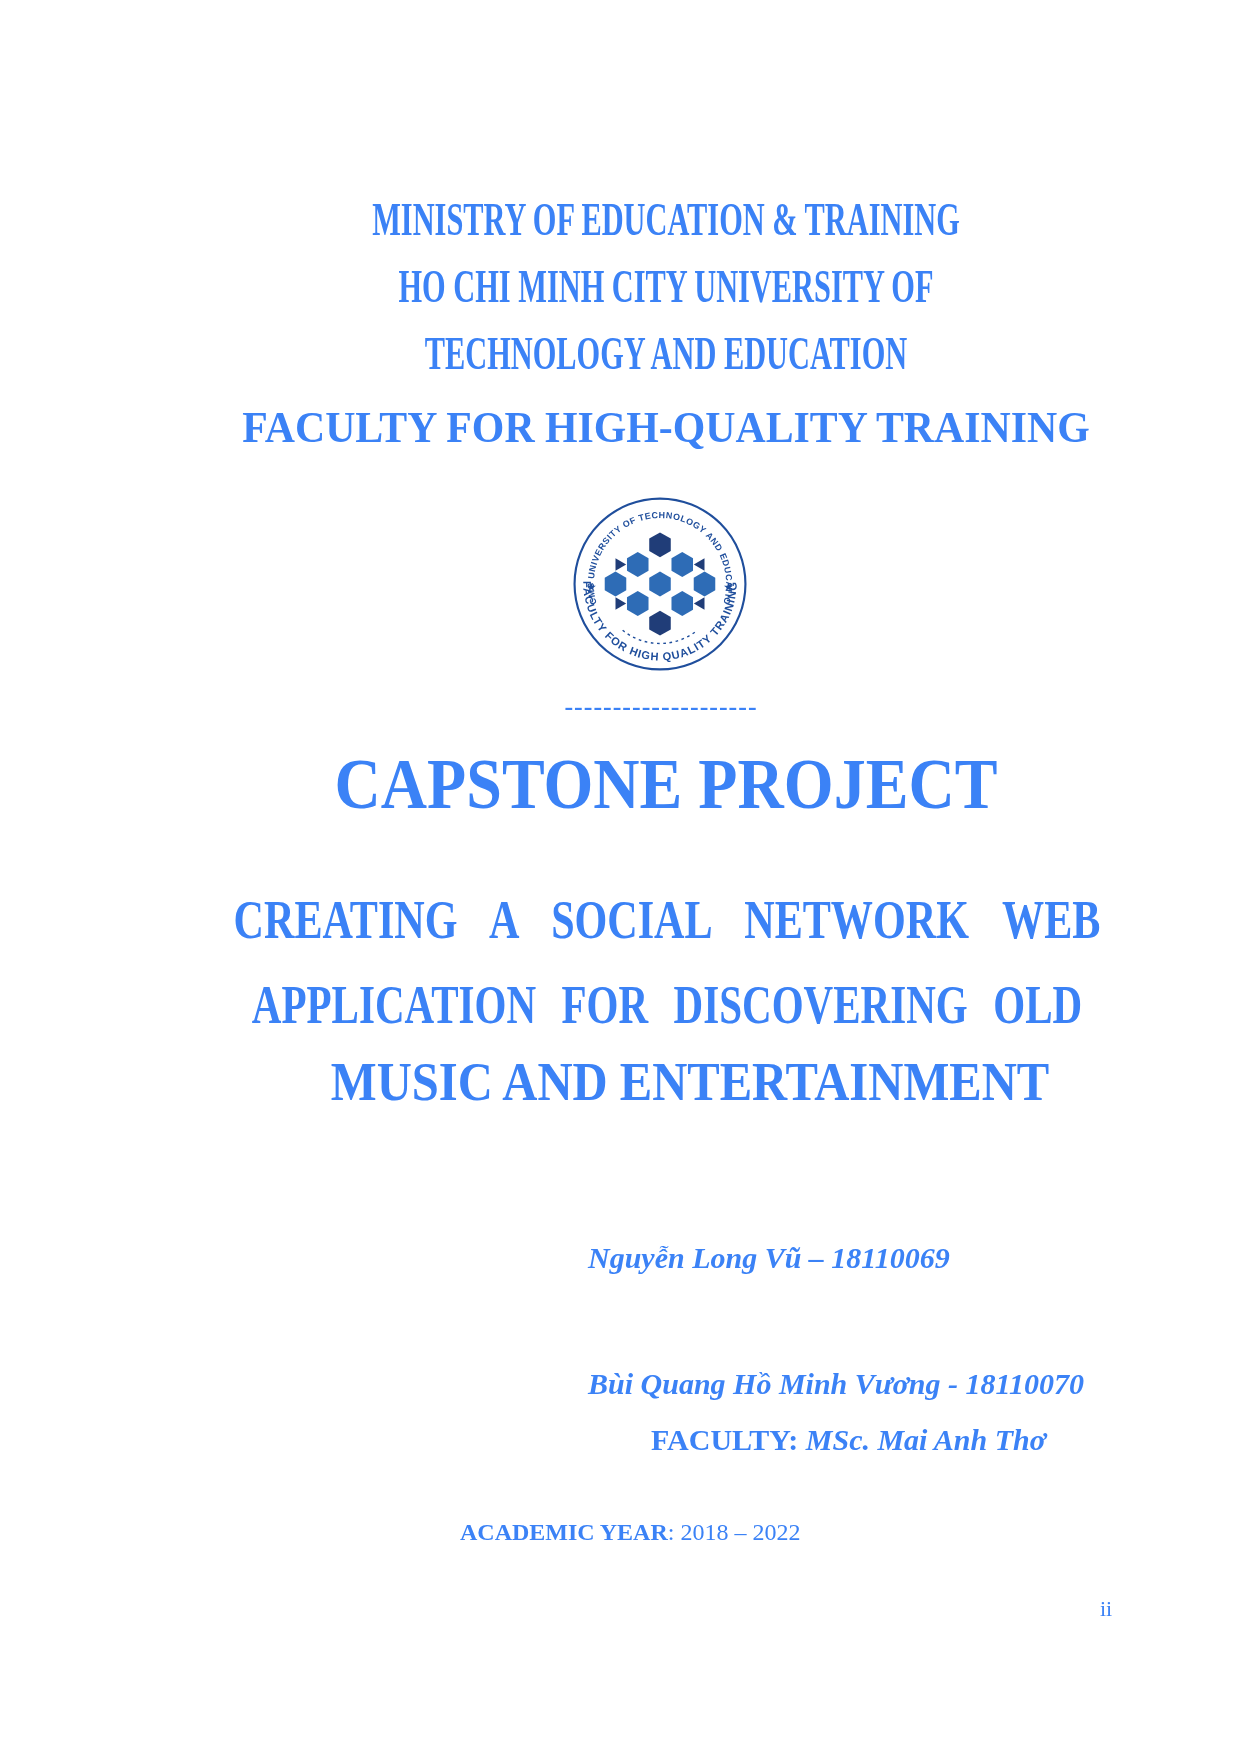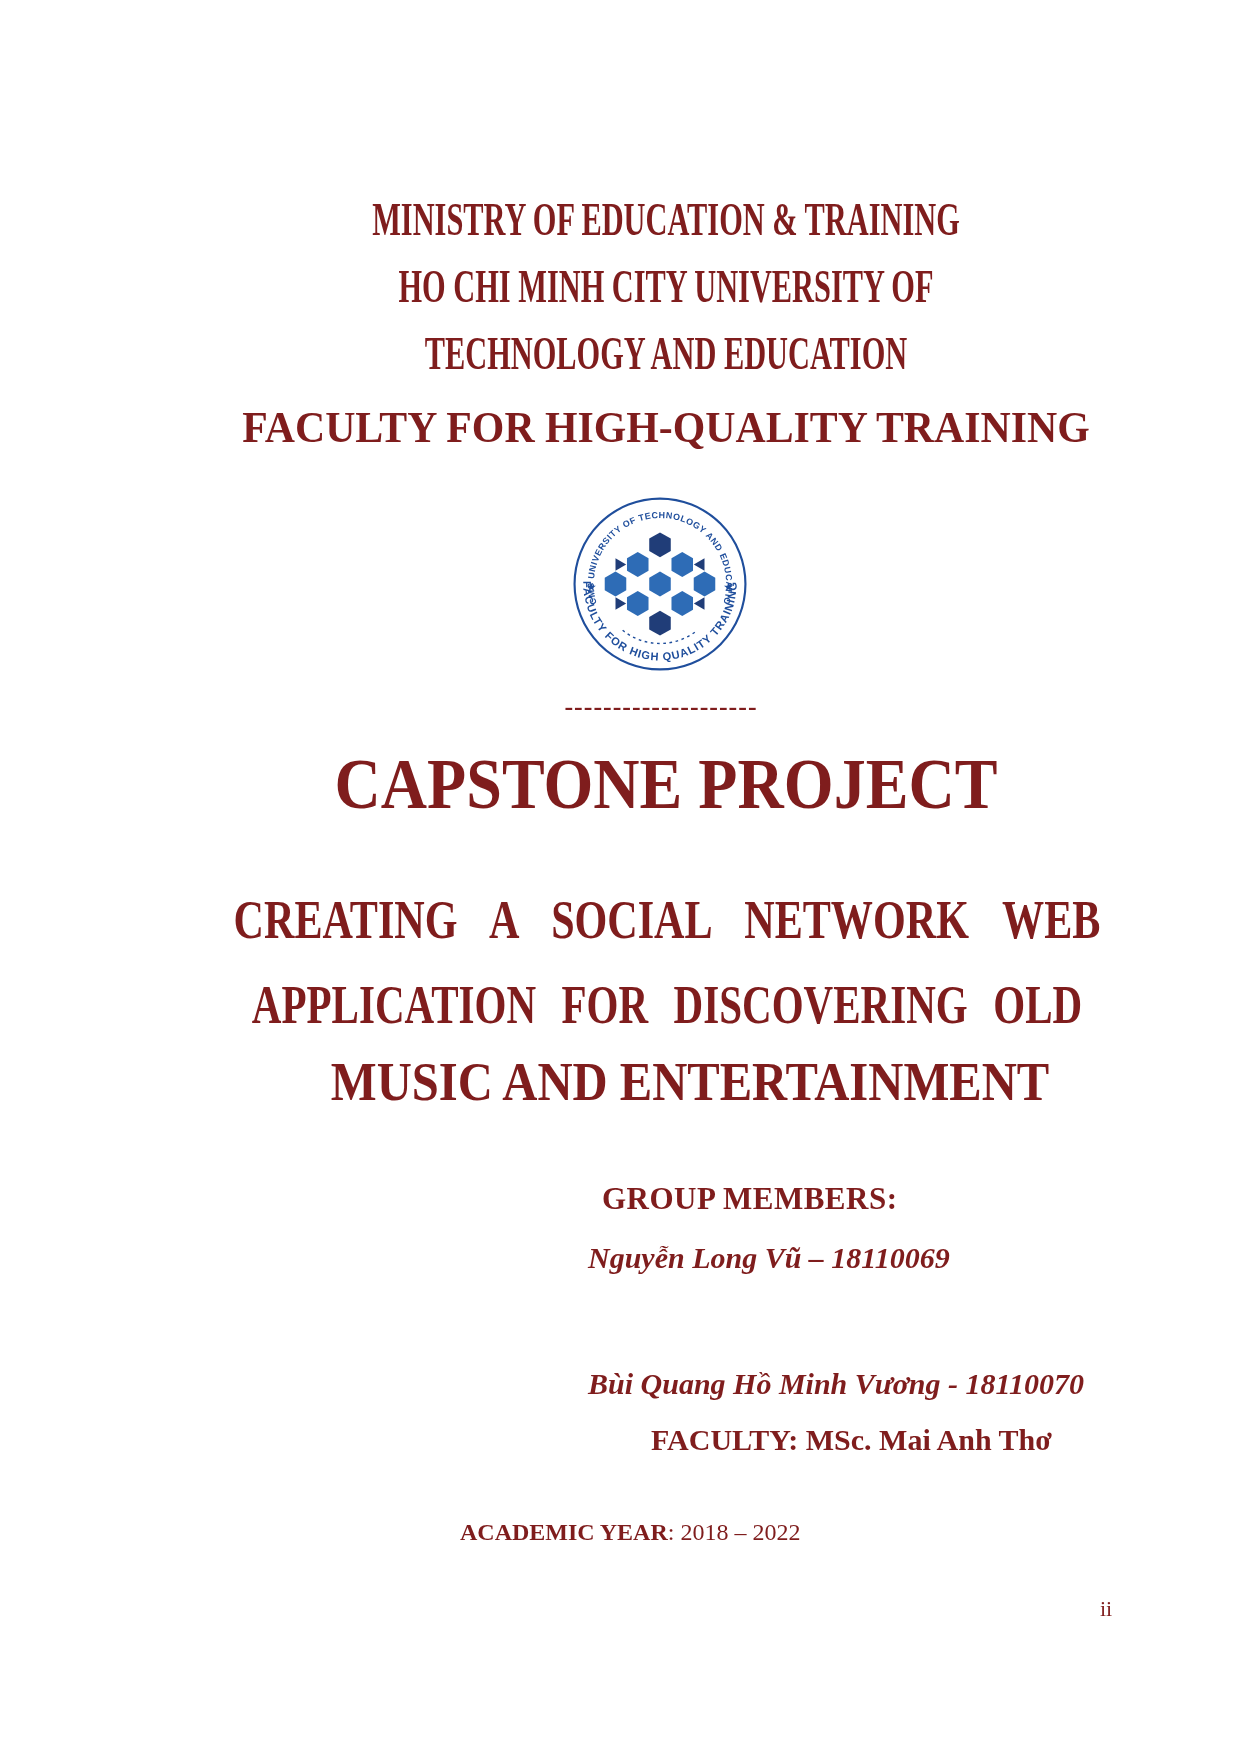--- a/index.html
+++ b/index.html
@@ -3,21 +3,21 @@
 <meta charset="utf-8">
 <style>
   html,body{margin:0;padding:0;background:#888;}
   .page{
     position:relative;
     width:1241px;height:1753px;
     margin:0 auto;
     background:#ffffff;
     overflow:hidden;
     font-family:"Liberation Serif","DejaVu Serif",serif;
-    color:#7f1d1d;
+    color:#3b82f6;
   }
   
   .cline{
     position:absolute;
     white-space:nowrap;
     line-height:1;
     transform:translateX(-50%) scaleX(var(--sx,1));
     transform-origin:center;
   }
   
@@ -45,21 +45,21 @@
   .sub2{top:978px;--sx:0.76;word-spacing:20px;}
   .sub3{top:1055px;--sx:0.90;left:690px;}
 
   .gm-label{left:602px;top:1183px;font-size:31px;font-weight:bold;letter-spacing:0.5px;}
   .member{left:588px;font-size:30px;font-weight:bold;font-style:italic;}
   .member1{top:1243px;}
   .member2{top:1306px;}
   .member3{top:1369px;}
   .advisor{left:651px;top:1425px;font-size:30px;}
   .advisor .adv-label{font-weight:bold;font-style:normal;}
-  .advisor .adv-name{font-weight:bold;}
+  .advisor .adv-name{font-weight:bold;font-style:italic;}
   .academic{left:460px;top:1520px;font-size:24px;}
   .academic .ay-label{font-weight:bold;}
   .academic .ay-value{font-weight:normal;}
   .pagenum{left:1100px;top:1598px;font-size:22px;}
 
   .seal-text{font-family:"Liberation Sans","DejaVu Sans",sans-serif;font-weight:bold;}
 </style>
 </head>
 <body>
 
@@ -115,21 +115,20 @@
   </div>
 
   <div class="cline dashes">--------------------</div>
 
   <div class="cline title">CAPSTONE PROJECT</div>
 
   <div class="cline sub sub1">CREATING A SOCIAL NETWORK WEB</div>
   <div class="cline sub sub2">APPLICATION FOR DISCOVERING OLD</div>
   <div class="cline sub sub3">MUSIC AND ENTERTAINMENT</div>
 
-  <div class="lline gm-label">GROUP MEMBERS:</div>
   <div class="lline member member1">Nguyễn Long Vũ – 18110069</div>
   <div class="lline member member3">Bùi Quang Hồ Minh Vương - 18110070</div>
 
   <div class="lline advisor">
     <span class="adv-label">FACULTY:</span>
     <span> </span>
     <span class="adv-name">MSc. Mai Anh Thơ</span>
   </div>
 
   <div class="lline academic">

